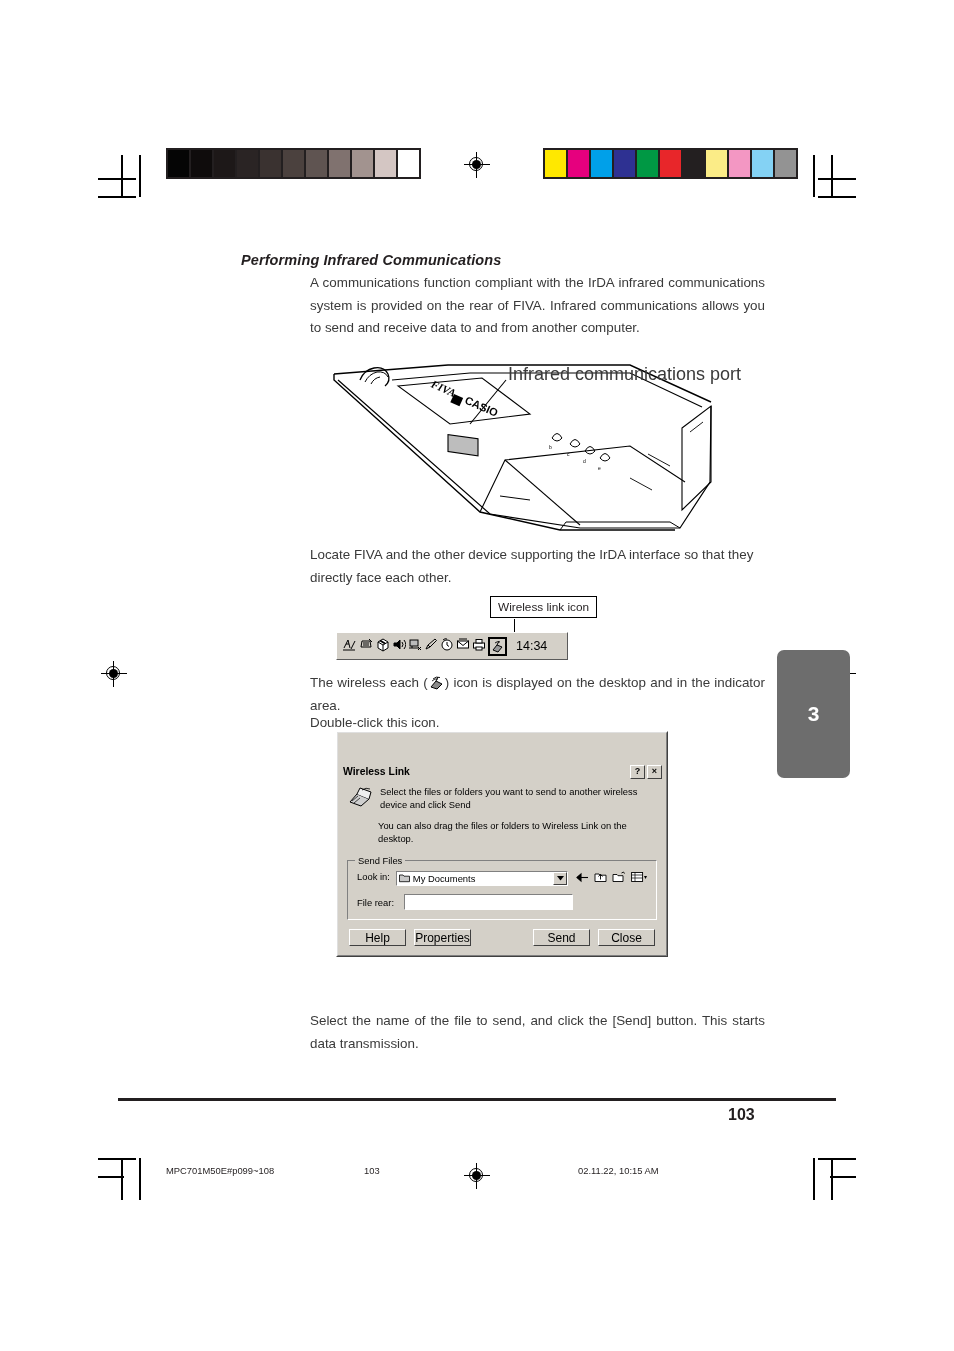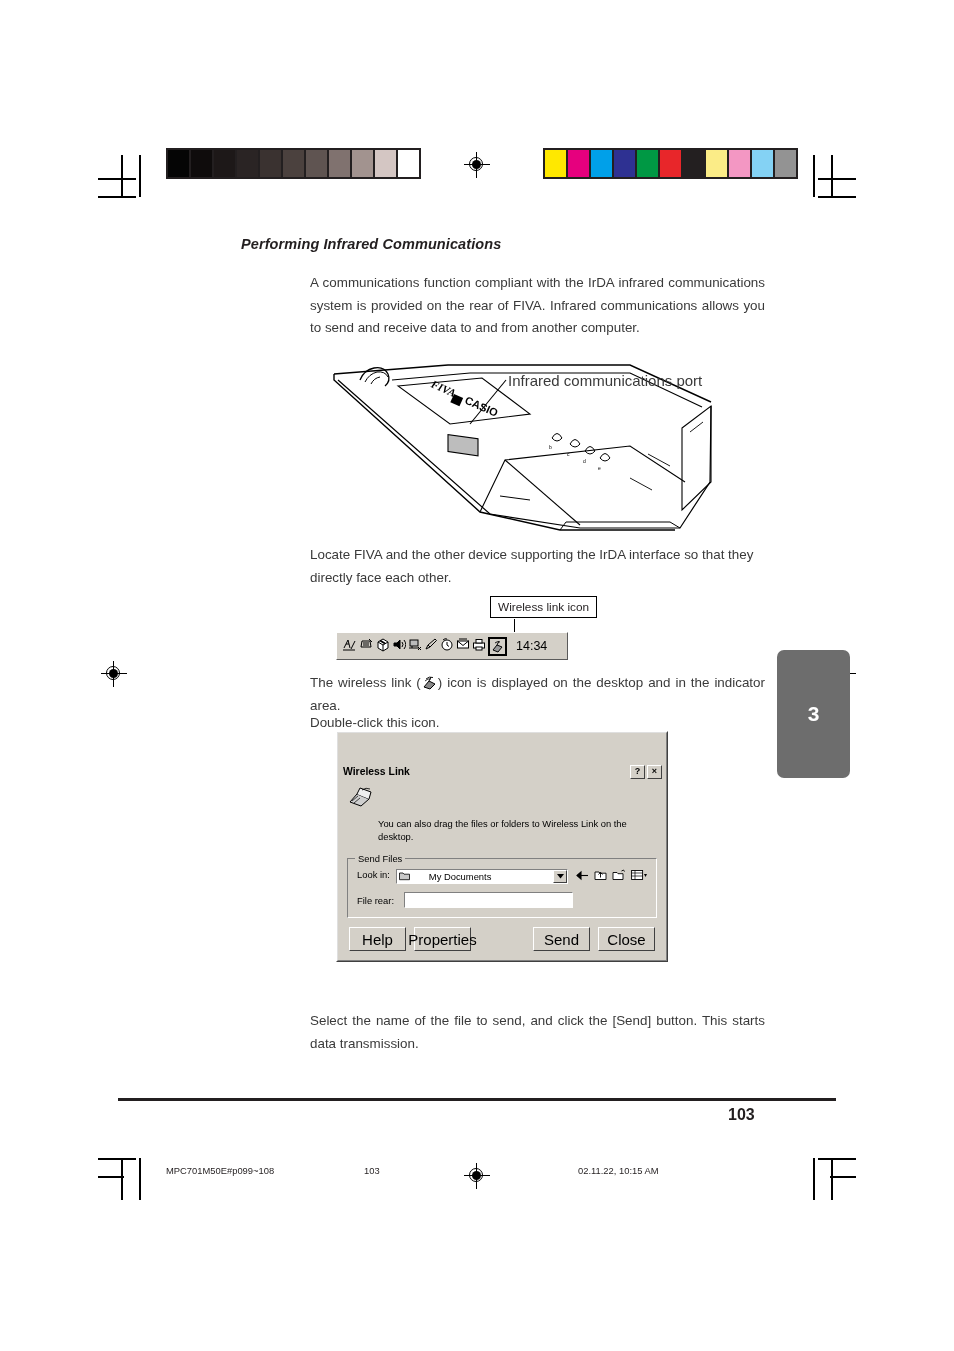--- a/index.html
+++ b/index.html
@@ -56,43 +56,43 @@
     width: 21px;
     height: 27px;
     margin: 0 1px;
   }
   .calbar .sw:first-child { margin-left: 0; }
   .calbar .sw:last-child { margin-right: 0; }
 
   .heading {
     position: absolute;
     left: 241px;
-    top: 236px;
+    top: 252px;
     font-size: 14.5px;
     font-weight: bold;
     font-style: italic;
     letter-spacing: 0.1px;
   }
 
   .para {
     position: absolute;
     left: 310px;
     width: 455px;
     font-size: 13.4px;
     line-height: 22.6px;
     color: #3a3a3a;
   }
   .para.just { text-align: justify; }
 
   
   .figure { position: absolute; left: 330px; top: 362px; width: 385px; height: 175px; }
   .fig-label {
     position: absolute;
-    left: 508px; top: 372px;
-    font-size: 15px;
+    left: 508px; top: 364px;
+    font-size: 18px;
     color: #3a3a3a;
     white-space: nowrap;
   }
 
   
   .callout {
     position: absolute;
     border: 1.4px solid #000;
     background: #fff;
     font-size: 11.8px;
@@ -220,21 +220,21 @@
     height: 15px;
     background: #fff;
     border-top: 1.2px solid #808080;
     border-left: 1.2px solid #808080;
     border-right: 1.2px solid #ffffff;
     border-bottom: 1.2px solid #ffffff;
     display: flex;
     align-items: center;
     padding-left: 2px;
     box-sizing: border-box;
-    gap: 19px;
+    gap: 3px;
     max-width: 196px;
   }
   .combo .val { font-size: 9.4px; }
   .combo .arrow {
     margin-left: auto;
     width: 14px; height: 13px;
     background: #d4d0c8;
     border-top: 1.2px solid #ffffff;
     border-left: 1.2px solid #ffffff;
     border-right: 1.2px solid #404040;
@@ -277,28 +277,28 @@
     border-bottom: 1.2px solid #ffffff;
   }
   .btnrow {
     margin-top: 9px;
     display: flex;
     align-items: center;
     padding: 0 2px;
   }
   .btn {
     width: 57px;
-    height: 24px;
+    height: 17px;
     background: #d4d0c8;
     border-top: 1.4px solid #ffffff;
     border-left: 1.4px solid #ffffff;
     border-right: 1.4px solid #404040;
     border-bottom: 1.4px solid #404040;
     box-sizing: border-box;
-    font-size: 15px;
+    font-size: 12px;
     display: flex;
     align-items: center;
     justify-content: center;
     color: #000;
   }
   .btn + .btn { margin-left: 8px; }
   .btn.right-group { margin-left: 0; }
   .spacer { flex: 1; }
 
   
@@ -540,21 +540,21 @@
           <path d="M2 11 L6 6 L11 8 L7 13 Z" fill="#999"></path>
           <path d="M6 6 L8 2" fill="none"></path>
           <path d="M4 4 q2 -2 5 -1" fill="none" stroke-width="0.9"></path>
         </svg>
     </span>
   </div>
   <div class="clock">14:34</div>
 </div>
 
 <div class="para just" style="top:672px;">
-  <span>The wireless link (</span><span class="inline-ico"><svg width="17" height="16" viewBox="0 0 17 16" stroke="#000" fill="#fff" stroke-width="1">
+  <span>The wireless each (</span><span class="inline-ico"><svg width="17" height="16" viewBox="0 0 17 16" stroke="#000" fill="#fff" stroke-width="1">
         <path d="M3 12 L8 6 L14 9 L9 14 Z" fill="#8a8a8a"></path>
         <path d="M8 6 L10 2" fill="none"></path>
         <path d="M5 4 q3 -3 7 -1.5" fill="none" stroke-width="0.9"></path>
         <path d="M4 6 q3 -3 6 -2" fill="none" stroke-width="0.8"></path>
       </svg></span><span>) icon is displayed on the desktop and in the indicator area.</span>
 </div>
 <div class="para" style="top:712px;">Double-click this icon.</div>
 
 <div class="dlg">
   <div class="inner">
@@ -568,20 +568,21 @@
     <div class="dlg-body">
       <div class="desc-row">
         <div>
           <svg width="26" height="22" viewBox="0 0 26 22" stroke="#000" fill="#fff" stroke-width="1">
             <path d="M3 17 L10 9 L22 14 L14 21 Z" fill="#cfcfcf"></path>
             <path d="M10 9 L13 3 L24 7 L22 14" fill="#efefef"></path>
             <path d="M5 16 L11 11 M7 18 L13 13" stroke-width="0.7"></path>
             <path d="M15 5 q4 -3 8 -1" fill="none" stroke-width="0.8"></path>
           </svg>
         </div>
+        <div class="desc-txt">Select the files or folders you want to send to another wireless device and click Send</div>
       </div>
       <div class="desc-txt2">You can also drag the files or folders to Wireless Link on the desktop.</div>
 
       <div class="group">
         <div class="legend">Send Files</div>
         <div class="lookin-row">
           <div class="lookin-lbl">Look in:</div>
           <div class="combo">
             <span>
               <svg width="11" height="10" viewBox="0 0 11 10" stroke="#000" fill="#c8c8c8" stroke-width="0.8">

